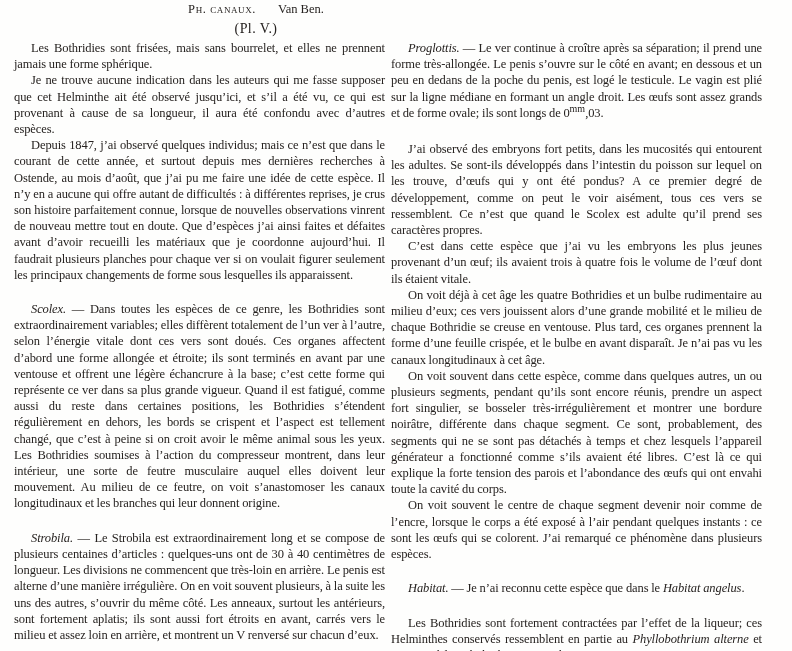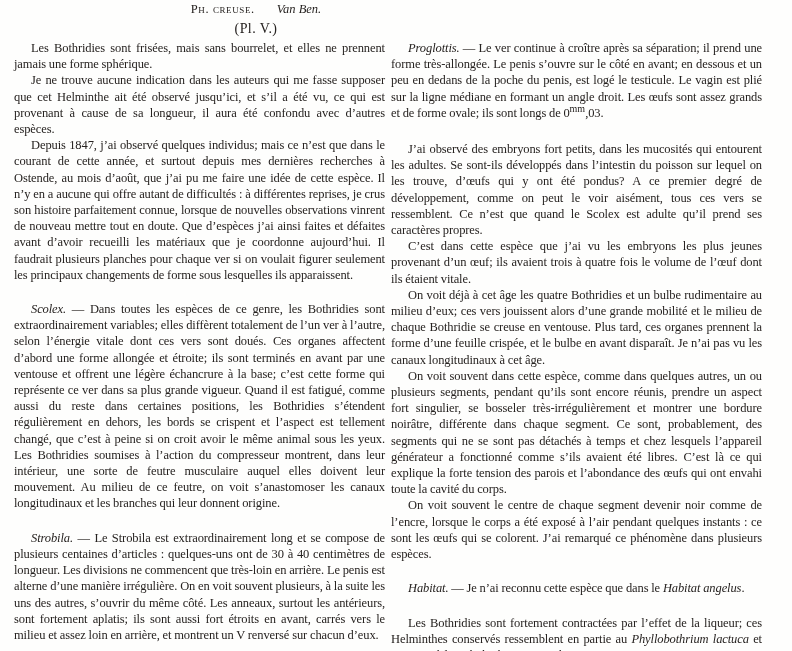--- a/index.html
+++ b/index.html
@@ -32,21 +32,20 @@
   }
   .running-title {
     font-size: 12.5px;
   }
   .species {
     font-variant: small-caps;
     letter-spacing: 0.6px;
   }
   .author {
     margin-left: 22px;
-    font-style: italic;
   }
   .plate {
     font-size: 14px;
     margin-top: 4px;
     letter-spacing: 0.4px;
   }
   .columns {
     position: absolute;
     top: 40px;
     left: 14px;
@@ -74,37 +73,37 @@
     vertical-align: super;
     letter-spacing: 0;
   }
 </style>
 </head>
 <body>
 
 <div class="page">
   <header class="page-header">
     <div class="running-title">
-      <span class="species">Ph. creuse.</span><span class="author">Van Ben.</span>
+      <span class="species">Ph. canaux.</span><span class="author">Van Ben.</span>
     </div>
     <div class="plate">(Pl. V.)</div>
   </header>
 
   <main class="columns">
     <section class="col">
         <p><span>Les Bothridies sont frisées, mais sans bourrelet, et elles ne prennent jamais une forme sphérique.</span></p>
         <p><span>Je ne trouve aucune indication dans les auteurs qui me fasse supposer que cet Helminthe ait été observé jusqu’ici, et s’il a été vu, ce qui est provenant à cause de sa longueur, il aura été confondu avec d’autres espèces.</span></p>
         <p><span>Depuis 1847, j’ai observé quelques individus; mais ce n’est que dans le courant de cette année, et surtout depuis mes dernières recherches à Ostende, au mois d’août, que j’ai pu me faire une idée de cette espèce. Il n’y en a aucune qui offre autant de difficultés : à différentes reprises, je crus son histoire parfaitement connue, lorsque de nouvelles observations vinrent de nouveau mettre tout en doute. Que d’espèces j’ai ainsi faites et défaites avant d’avoir recueilli les matériaux que je coordonne aujourd’hui. Il faudrait plusieurs planches pour chaque ver si on voulait figurer seulement les principaux changements de forme sous lesquelles ils apparaissent.</span></p>
         <p class="gap-md"><i>Scolex.</i><span> — Dans toutes les espèces de ce genre, les Bothridies sont extraordinairement variables; elles diffèrent totalement de l’un ver à l’autre, selon l’énergie vitale dont ces vers sont doués. Ces organes affectent d’abord une forme allongée et étroite; ils sont terminés en avant par une ventouse et offrent une légère échancrure à la base; c’est cette forme qui représente ce ver dans sa plus grande vigueur. Quand il est fatigué, comme aussi du reste dans certaines positions, les Bothridies s’étendent régulièrement en dehors, les bords se crispent et l’aspect est tellement changé, que c’est à peine si on croit avoir le même animal sous les yeux. Les Bothridies soumises à l’action du compresseur montrent, dans leur intérieur, une sorte de feutre musculaire auquel elles doivent leur mouvement. Au milieu de ce feutre, on voit s’anastomoser les canaux longitudinaux et les branches qui leur donnent origine.</span></p>
         <p class="gap-md"><i>Strobila.</i><span> — Le Strobila est extraordinairement long et se compose de plusieurs centaines d’articles : quelques-uns ont de 30 à 40 centimètres de longueur. Les divisions ne commencent que très-loin en arrière. Le penis est alterne d’une manière irrégulière. On en voit souvent plusieurs, à la suite les uns des autres, s’ouvrir du même côté. Les anneaux, surtout les antérieurs, sont fortement aplatis; ils sont aussi fort étroits en avant, carrés vers le milieu et assez loin en arrière, et montrent un V renversé sur chacun d’eux.</span></p>
       </section>
     <section class="col">
         <p><i>Proglottis.</i><span> — Le ver continue à croître après sa séparation; il prend une forme très-allongée. Le penis s’ouvre sur le côté en avant; en dessous et un peu en dedans de la poche du penis, est logé le testicule. Le vagin est plié sur la ligne médiane en formant un angle droit. Les œufs sont assez grands et de forme ovale; ils sont longs de 0</span><sup>mm</sup><span>,03.</span></p>
         <p class="gap-sm"><span>J’ai observé des embryons fort petits, dans les mucosités qui entourent les adultes. Se sont-ils développés dans l’intestin du poisson sur lequel on les trouve, d’œufs qui y ont été pondus? A ce premier degré de développement, comme on peut le voir aisément, tous ces vers se ressemblent. Ce n’est que quand le Scolex est adulte qu’il prend ses caractères propres.</span></p>
         <p><span>C’est dans cette espèce que j’ai vu les embryons les plus jeunes provenant d’un œuf; ils avaient trois à quatre fois le volume de l’œuf dont ils étaient vitale.</span></p>
         <p><span>On voit déjà à cet âge les quatre Bothridies et un bulbe rudimentaire au milieu d’eux; ces vers jouissent alors d’une grande mobilité et le milieu de chaque Bothridie se creuse en ventouse. Plus tard, ces organes prennent la forme d’une feuille crispée, et le bulbe en avant disparaît. Je n’ai pas vu les canaux longitudinaux à cet âge.</span></p>
         <p><span>On voit souvent dans cette espèce, comme dans quelques autres, un ou plusieurs segments, pendant qu’ils sont encore réunis, prendre un aspect fort singulier, se bosseler très-irrégulièrement et montrer une bordure noirâtre, différente dans chaque segment. Ce sont, probablement, des segments qui ne se sont pas détachés à temps et chez lesquels l’appareil générateur a fonctionné comme s’ils avaient été libres. C’est là ce qui explique la forte tension des parois et l’abondance des œufs qui ont envahi toute la cavité du corps.</span></p>
         <p><span>On voit souvent le centre de chaque segment devenir noir comme de l’encre, lorsque le corps a été exposé à l’air pendant quelques instants : ce sont les œufs qui se colorent. J’ai remarqué ce phénomène dans plusieurs espèces.</span></p>
         <p class="gap-md"><i>Habitat.</i><span> — Je n’ai reconnu cette espèce que dans le </span><i>Habitat angelus</i><span>.</span></p>
-        <p class="gap-md"><span>Les Bothridies sont fortement contractées par l’effet de la liqueur; ces Helminthes conservés ressemblent en partie au </span><i>Phyllobothrium lactuca</i><span> et en partie à l’</span><i>Anthobothrium musteli</i><span>.</span></p>
+        <p class="gap-md"><span>Les Bothridies sont fortement contractées par l’effet de la liqueur; ces Helminthes conservés ressemblent en partie au </span><i>Phyllobothrium alterne</i><span> et en partie à l’</span><i>Anthobothrium musteli</i><span>.</span></p>
       </section>
   </main>
 </div>
 
 </body></html>

